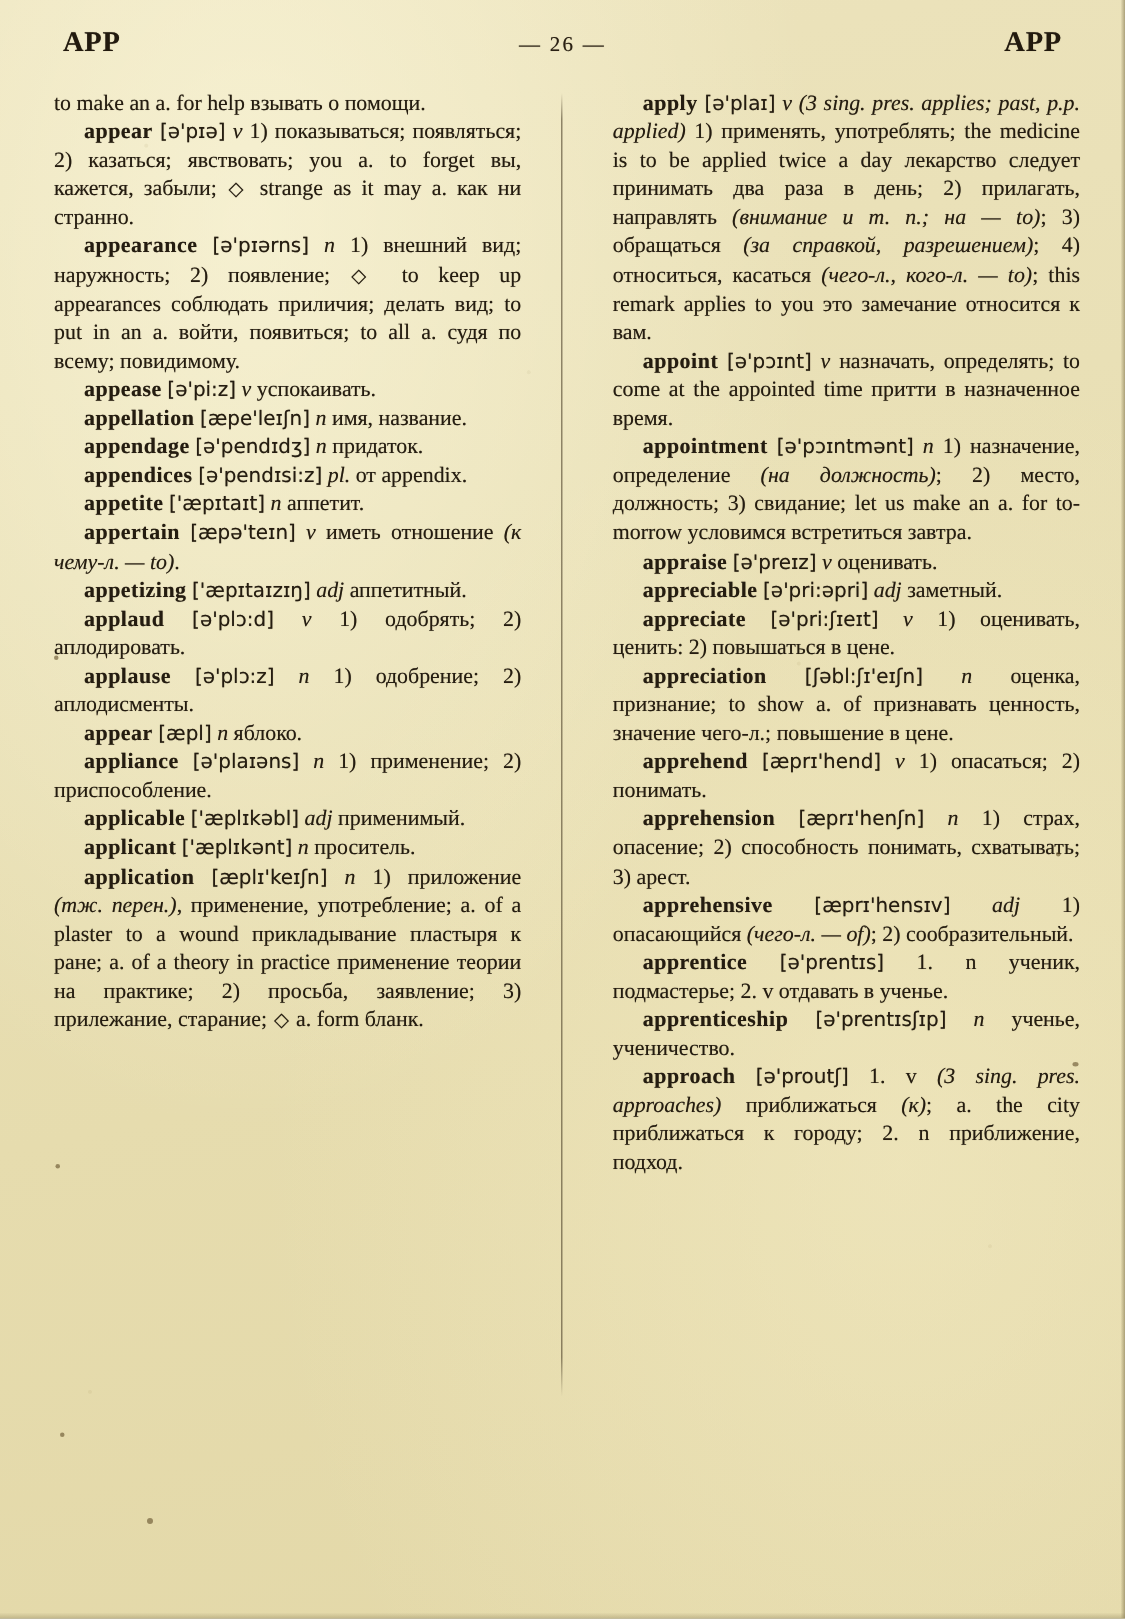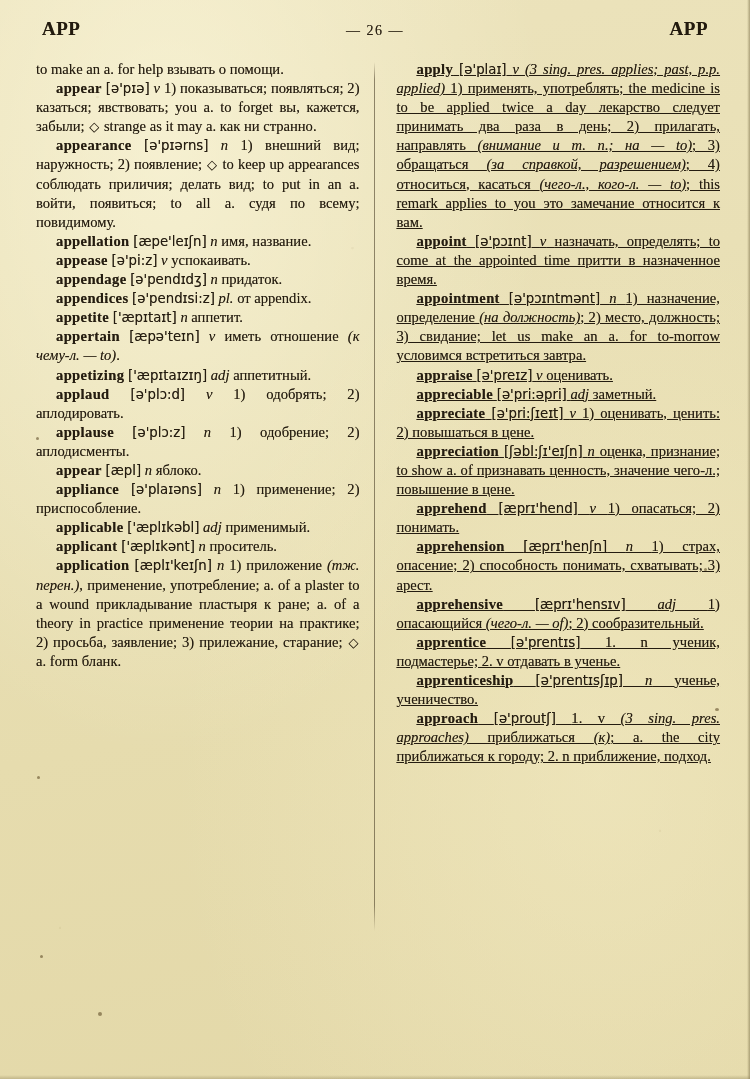--- a/index.html
+++ b/index.html
@@ -72,32 +72,32 @@
   .runhead .rh-right { width: 110px; text-align: right; }
 
   
   .columns {
     position: absolute;
     top: 60px;
     left: 36px;
     right: 30px;
     bottom: 70px;
     display: flex;
-    gap: 0;
+    gap: 12px;
   }
   .col {
     width: 328px;
     font-size: 14.6px;
     line-height: 19.1px;
     text-align: justify;
     text-justify: inter-word;
     hyphens: manual;
   }
   .col-left  { padding-right: 14px; }
-  .col-right { padding-left: 22px; text-decoration: underline; }
+  .col-right { padding-left: 22px; }
   .rule {
     width: 1px;
     margin: 2px 0 78px 0;
     background: linear-gradient(180deg,
       rgba(60,48,26,0.0) 0%,
       rgba(60,48,26,0.55) 2%,
       rgba(60,48,26,0.55) 97%,
       rgba(60,48,26,0.0) 100%);
     flex: 0 0 1px;
   }
@@ -145,22 +145,22 @@
     <span class="folio">— 26 —</span>
     <span class="rh-right">APP</span>
   </div>
 
   <div class="columns">
 
     <div class="col col-left" id="col-left">
         <p class="cont">to make an a. for help взывать о помощи.</p>
         <p class="entry"><span class="hw">appear</span> <span class="ipa">[ə'pɪə]</span> <span class="pos">v</span> <span class="def">1) показываться; появляться; 2) казаться; явствовать; you a. to forget вы, кажется, забыли; <span class="dia">◇</span> strange as it may a. как ни странно.</span></p>
         <p class="entry"><span class="hw">appearance</span> <span class="ipa">[ə'pɪərns]</span> <span class="pos">n</span> <span class="def">1) внешний вид; наружность; 2) появление; <span class="dia">◇</span> to keep up appearances соблюдать приличия; делать вид; to put in an a. войти, появиться; to all a. судя по всему; повидимому.</span></p>
+        <p class="entry"><span class="hw">appease</span> <span class="ipa">[ə'pi:z]</span> <span class="pos">v</span> <span class="def">успокаивать.</span></p>
         <p class="entry"><span class="hw">appellation</span> <span class="ipa">[æpe'leɪʃn]</span> <span class="pos">n</span> <span class="def">имя, название.</span></p>
-        <p class="entry"><span class="hw">appease</span> <span class="ipa">[ə'pi:z]</span> <span class="pos">v</span> <span class="def">успокаивать.</span></p>
         <p class="entry"><span class="hw">appendage</span> <span class="ipa">[ə'pendɪdʒ]</span> <span class="pos">n</span> <span class="def">придаток.</span></p>
         <p class="entry"><span class="hw">appendices</span> <span class="ipa">[ə'pendɪsi:z]</span> <span class="pos">pl.</span> <span class="def">от appendix.</span></p>
         <p class="entry"><span class="hw">appetite</span> <span class="ipa">['æpɪtaɪt]</span> <span class="pos">n</span> <span class="def">аппетит.</span></p>
         <p class="entry"><span class="hw">appertain</span> <span class="ipa">[æpə'teɪn]</span> <span class="pos">v</span> <span class="def">иметь отношение <span class="it">(к чему-л. — to)</span>.</span></p>
         <p class="entry"><span class="hw">appetizing</span> <span class="ipa">['æpɪtaɪzɪŋ]</span> <span class="pos">adj</span> <span class="def">аппетитный.</span></p>
         <p class="entry"><span class="hw">applaud</span> <span class="ipa">[ə'plɔ:d]</span> <span class="pos">v</span> <span class="def">1) одобрять; 2) аплодировать.</span></p>
         <p class="entry"><span class="hw">applause</span> <span class="ipa">[ə'plɔ:z]</span> <span class="pos">n</span> <span class="def">1) одобрение; 2) аплодисменты.</span></p>
         <p class="entry"><span class="hw">appear</span> <span class="ipa">[æpl]</span> <span class="pos">n</span> <span class="def">яблоко.</span></p>
         <p class="entry"><span class="hw">appliance</span> <span class="ipa">[ə'plaɪəns]</span> <span class="pos">n</span> <span class="def">1) применение; 2) приспособление.</span></p>
         <p class="entry"><span class="hw">applicable</span> <span class="ipa">['æplɪkəbl]</span> <span class="pos">adj</span> <span class="def">применимый.</span></p>

